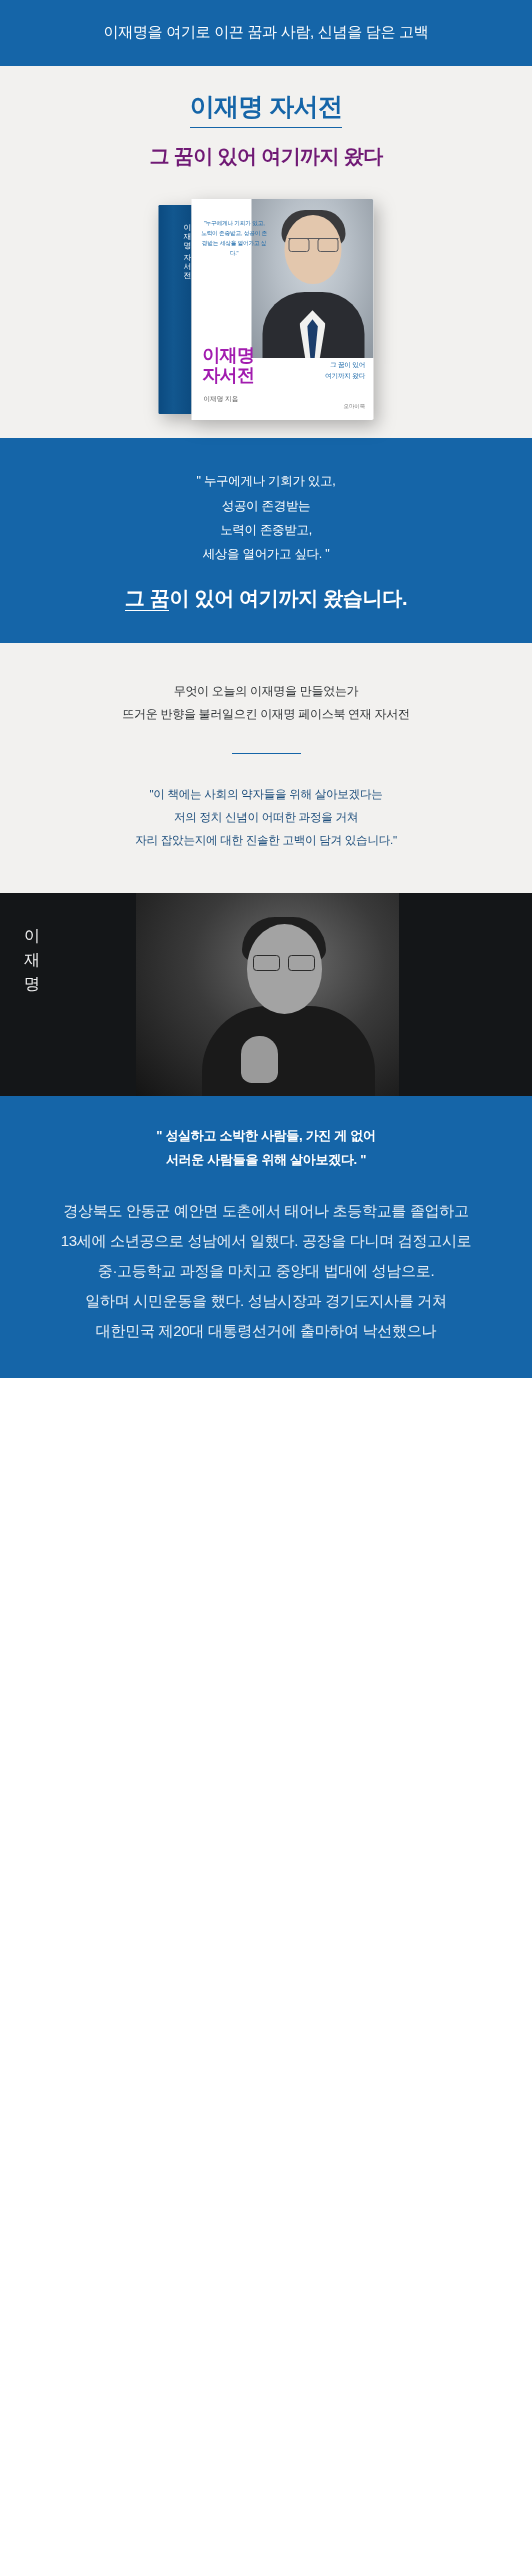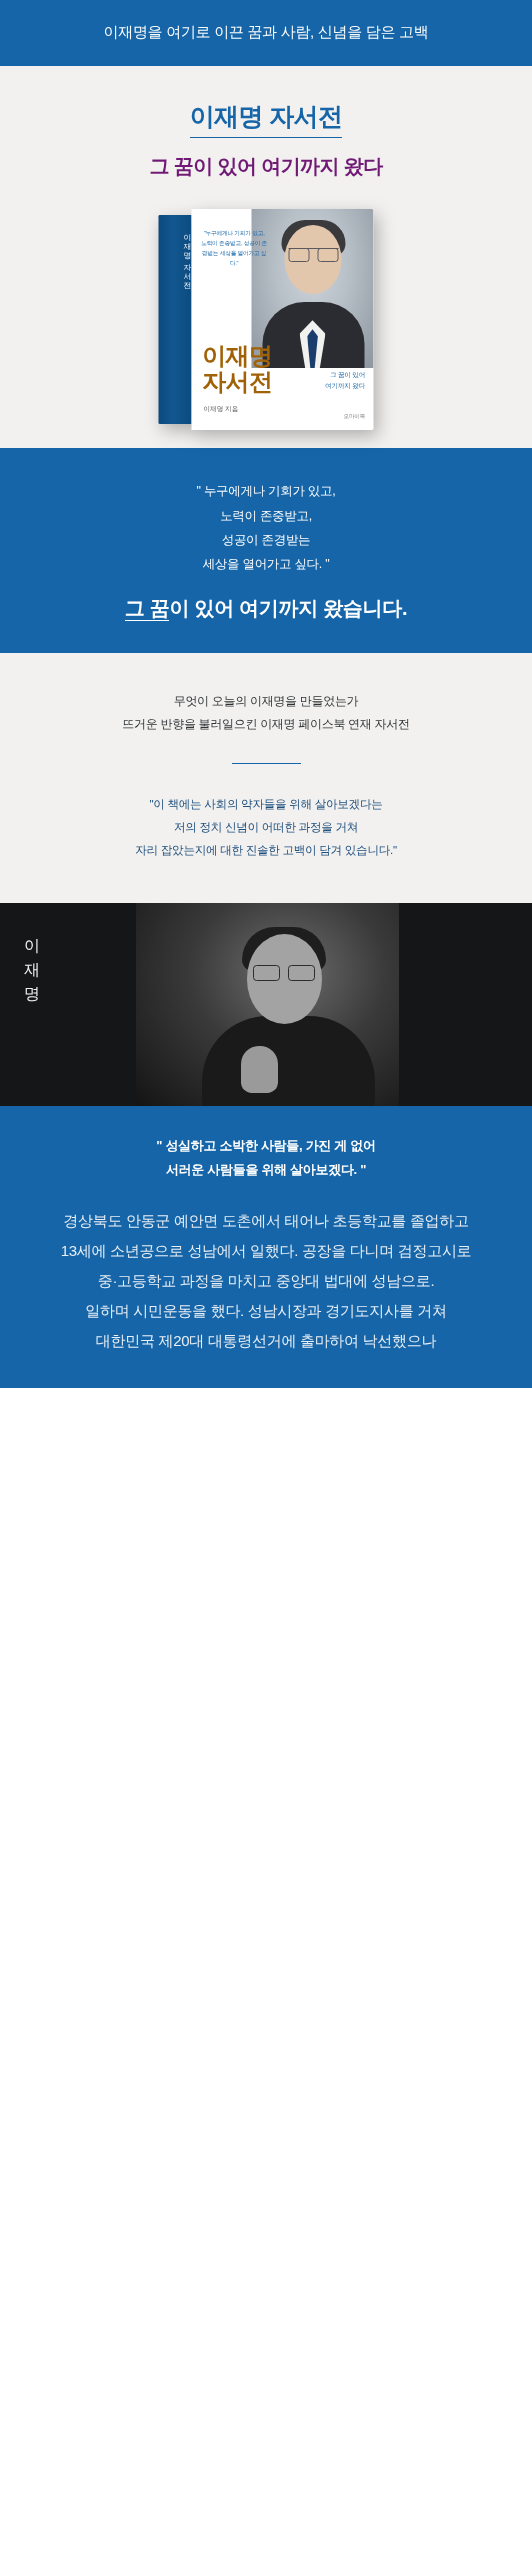--- a/index.html
+++ b/index.html
@@ -28,21 +28,21 @@
     font-size: 15px;
     line-height: 1.65;
     letter-spacing: -0.3px;
     font-weight: 400;
   }
 
   
   .title-section {
     background: #f2f1ef;
     text-align: center;
-    padding: 34px 0 0 0;
+    padding: 24px 0 0 0;
   }
   .title-main {
     font-size: 25px;
     color: #1565a8;
     font-weight: 700;
     letter-spacing: -0.6px;
     display: inline-block;
     border-bottom: 1.8px solid #1565a8;
     padding-bottom: 3.6px;
   }
@@ -164,23 +164,23 @@
     width: 66px;
     font-size: 5.7px;
     line-height: 1.75;
     color: #1565a8;
     text-align: center;
     letter-spacing: -0.2px;
   }
   .book-front .btitle {
     position: absolute;
     left: 10.7px; bottom: 35px;
-    font-size: 24px;
+    font-size: 18px;
     font-weight: 700;
-    color: #a16207;
+    color: #a21caf;
     line-height: 1.1;
     letter-spacing: -0.6px;
     text-align: center;
   }
   .book-front .bsub {
     position: absolute;
     right: 8.4px; bottom: 39px;
     font-size: 6.6px;
     color: #1565a8;
     line-height: 1.6;
@@ -375,22 +375,22 @@
           <div class="bauthor">이재명 지음</div>
           <div class="bpub">오마이북</div>
         </div>
 
       </div>
     </div>
   </div>
 
   <div class="quote-band">
     <div class="q">" 누구에게나 기회가 있고,</div>
+    <div class="q">성공이 존경받는</div>
     <div class="q">노력이 존중받고,</div>
-    <div class="q">성공이 존경받는</div>
     <div class="q">세상을 열어가고 싶다. "</div>
     <div class="closing">
       <span class="u">그 꿈</span><span>이 있어 여기까지 왔습니다.</span>
     </div>
   </div>
 
   <div class="desc-band">
     <div class="d1">무엇이 오늘의 이재명을 만들었는가</div>
     <div class="d1">뜨거운 반향을 불러일으킨 이재명 페이스북 연재 자서전</div>
     <div class="divider"></div>

